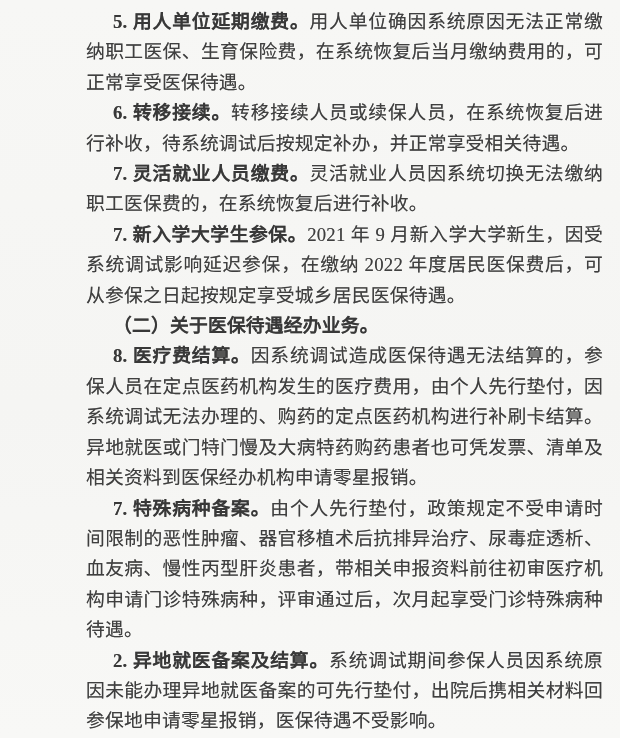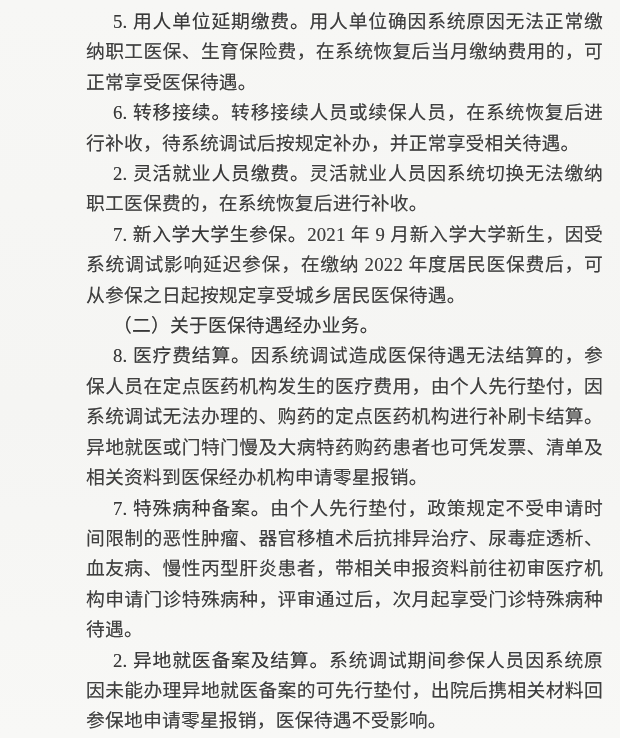--- a/index.html
+++ b/index.html
@@ -23,40 +23,40 @@
     font-size:18.8px;
     line-height:30.4px;
     letter-spacing:0.2px;
     color:var(--text);
     text-align:justify;
     text-justify:inter-character;
     text-indent:27px;
     text-shadow:0 0 0.5px rgba(70,70,70,0.55);
   }
   .para .lead{
-    font-weight:400;
+    font-weight:700;
     color:#383838;
   }
   .para .body{
     font-weight:400;
   }
   .heading .lead{
-    font-weight:400;
+    font-weight:700;
   }
 </style>
 </head>
 <body>
 
 <div class="page">
 
   <p class="para"><b class="lead">5. 用人单位延期缴费。</b><span class="body">用人单位确因系统原因无法正常缴纳职工医保、生育保险费，在系统恢复后当月缴纳费用的，可正常享受医保待遇。</span></p>
 
   <p class="para"><b class="lead">6. 转移接续。</b><span class="body">转移接续人员或续保人员，在系统恢复后进行补收，待系统调试后按规定补办，并正常享受相关待遇。</span></p>
 
-  <p class="para"><b class="lead">2. 灵活就业人员缴费。</b><span class="body">灵活就业人员因系统切换无法缴纳职工医保费的，在系统恢复后进行补收。</span></p>
+  <p class="para"><b class="lead">7. 灵活就业人员缴费。</b><span class="body">灵活就业人员因系统切换无法缴纳职工医保费的，在系统恢复后进行补收。</span></p>
 
   <p class="para"><b class="lead">7. 新入学大学生参保。</b><span class="body">2021 年 9 月新入学大学新生，因受系统调试影响延迟参保，在缴纳 2022 年度居民医保费后，可从参保之日起按规定享受城乡居民医保待遇。</span></p>
 
   <p class="para heading"><b class="lead">（二）关于医保待遇经办业务。</b><span class="body"></span></p>
 
   <p class="para"><b class="lead">8. 医疗费结算。</b><span class="body">因系统调试造成医保待遇无法结算的，参保人员在定点医药机构发生的医疗费用，由个人先行垫付，因系统调试无法办理的、购药的定点医药机构进行补刷卡结算。异地就医或门特门慢及大病特药购药患者也可凭发票、清单及相关资料到医保经办机构申请零星报销。</span></p>
 
   <p class="para"><b class="lead">7. 特殊病种备案。</b><span class="body">由个人先行垫付，政策规定不受申请时间限制的恶性肿瘤、器官移植术后抗排异治疗、尿毒症透析、血友病、慢性丙型肝炎患者，带相关申报资料前往初审医疗机构申请门诊特殊病种，评审通过后，次月起享受门诊特殊病种待遇。</span></p>
 
   <p class="para"><b class="lead">2. 异地就医备案及结算。</b><span class="body">系统调试期间参保人员因系统原因未能办理异地就医备案的可先行垫付，出院后携相关材料回参保地申请零星报销，医保待遇不受影响。</span></p>

